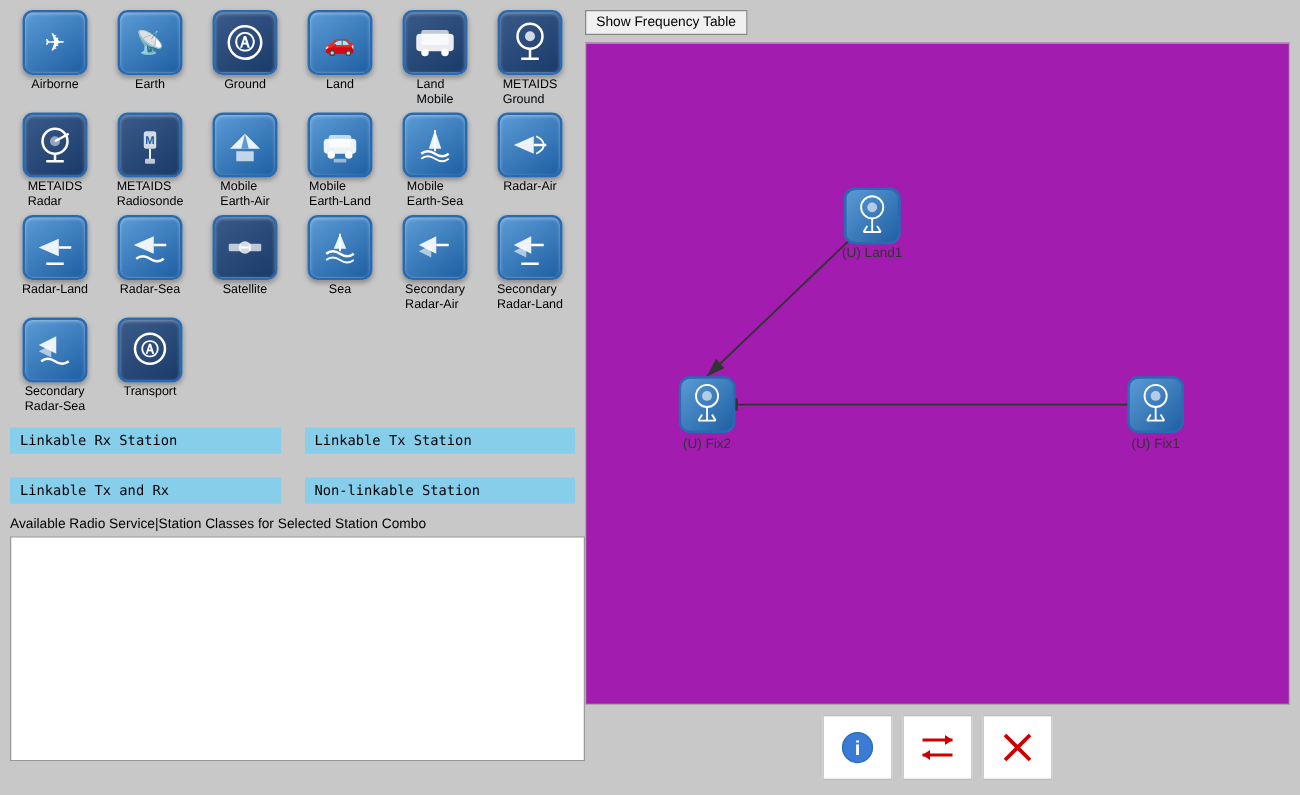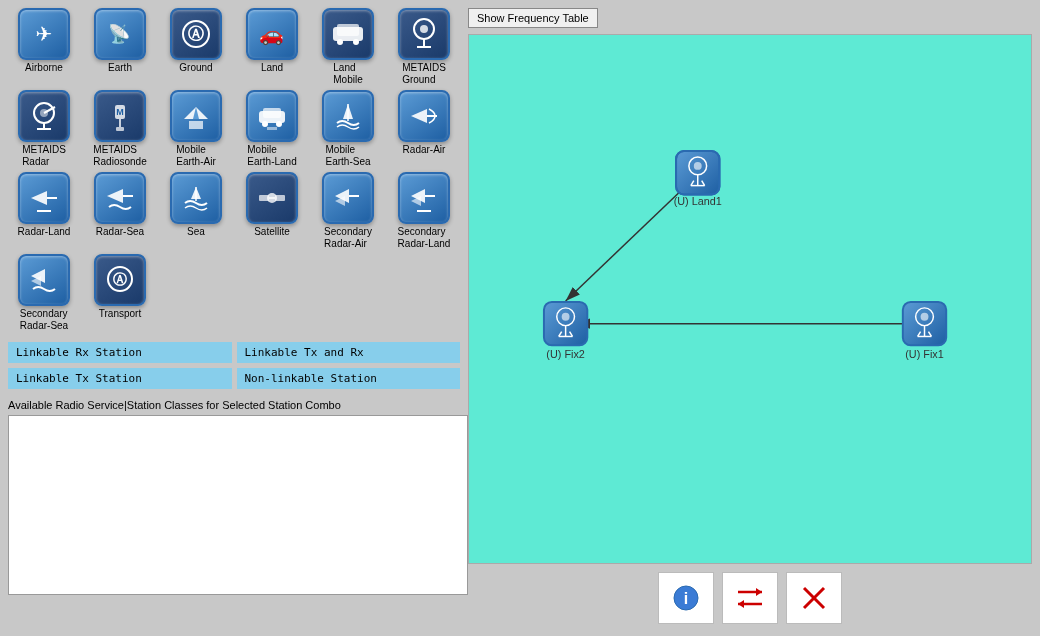--- a/index.html
+++ b/index.html
@@ -59,21 +59,21 @@
       text-align: left;
       font-size: 10px;
       margin-top: 2px;
       line-height: 1.2;
     }
 
     
     .legend {
       display: grid;
       grid-template-columns: 1fr 1fr;
-      gap: 5px;
+      gap: 19px;
       margin-top: 4px;
     }
 
     .legend-item {
       padding: 4px 8px;
       font-size: 11px;
       font-family: monospace;
     }
 
     .legend-rx { background: #87CEEB; }
@@ -113,21 +113,21 @@
       padding: 3px 8px;
       font-size: 11px;
       background: #f0f0f0;
       border: 1px solid #888;
       cursor: pointer;
       margin-bottom: 6px;
     }
 
     .canvas-area {
       flex: 1;
-      background: #5eead4;
+      background: #a21caf;
       border: 1px solid #aaa;
       position: relative;
       overflow: hidden;
     }
 
     
     .diagram-svg {
       width: 100%;
       height: 100%;
     }
@@ -283,42 +283,42 @@
       <div class="station-icon">
         <svg width="34" height="34" viewBox="0 0 34 34">
           <path d="M4,15 L20,8 L20,22 Z" fill="white" opacity="0.9"></path>
           <line x1="20" y1="15" x2="30" y2="15" stroke="white" stroke-width="2"></line>
           <path d="M6,26 Q11,22 17,26 Q23,30 28,26" fill="none" stroke="white" stroke-width="2"></path>
         </svg>
       </div>
       <div class="station-label">Radar-Sea</div>
     </div>
     <div class="station-item">
+      <div class="station-icon dark-top">
+        <svg width="34" height="34" viewBox="0 0 34 34">
+          <circle cx="17" cy="17" r="5" fill="white" opacity="0.8"></circle>
+          <rect x="4" y="14" width="10" height="6" rx="1" fill="white" opacity="0.7"></rect>
+          <rect x="20" y="14" width="10" height="6" rx="1" fill="white" opacity="0.7"></rect>
+          <line x1="14" y1="17" x2="20" y2="17" stroke="white" stroke-width="1.5"></line>
+        </svg>
+      </div>
+      <div class="station-label">Satellite</div>
+    </div>
+    <div class="station-item">
       <div class="station-icon">
         <svg width="34" height="34" viewBox="0 0 34 34">
           <path d="M17,6 L22,18 L12,18 Z" fill="white" opacity="0.9"></path>
           <line x1="17" y1="6" x2="17" y2="20" stroke="white" stroke-width="1.5"></line>
           <path d="M6,22 Q11,18 17,22 Q23,26 28,22" fill="none" stroke="white" stroke-width="2"></path>
           <path d="M6,27 Q11,23 17,27 Q23,31 28,27" fill="none" stroke="white" stroke-width="1.5"></path>
         </svg>
       </div>
       <div class="station-label">Sea</div>
     </div>
     <div class="station-item">
-      <div class="station-icon dark-top">
-        <svg width="34" height="34" viewBox="0 0 34 34">
-          <circle cx="17" cy="17" r="5" fill="white" opacity="0.8"></circle>
-          <rect x="4" y="14" width="10" height="6" rx="1" fill="white" opacity="0.7"></rect>
-          <rect x="20" y="14" width="10" height="6" rx="1" fill="white" opacity="0.7"></rect>
-          <line x1="14" y1="17" x2="20" y2="17" stroke="white" stroke-width="1.5"></line>
-        </svg>
-      </div>
-      <div class="station-label">Satellite</div>
-    </div>
-    <div class="station-item">
       <div class="station-icon">
         <svg width="34" height="34" viewBox="0 0 34 34">
           <path d="M4,15 L18,8 L18,22 Z" fill="white" opacity="0.9"></path>
           <path d="M4,20 L14,15 L14,25 Z" fill="white" opacity="0.6"></path>
           <line x1="18" y1="15" x2="28" y2="15" stroke="white" stroke-width="2"></line>
         </svg>
       </div>
       <div class="station-label">Secondary<br>Radar-Air</div>
     </div>
     <div class="station-item">
@@ -349,22 +349,22 @@
           <circle cx="17" cy="16" r="12" fill="none" stroke="white" stroke-width="2"></circle>
           <text x="17" y="21" text-anchor="middle" fill="white" font-size="14" font-weight="bold">Ⓐ</text>
         </svg>
       </div>
       <div class="station-label">Transport</div>
     </div>
   </div>
 
   <div class="legend">
     <div class="legend-item legend-rx">Linkable Rx Station</div>
+    <div class="legend-item legend-tx">Linkable Tx Station</div>
     <div class="legend-item legend-txrx">Linkable Tx and Rx</div>
-    <div class="legend-item legend-tx">Linkable Tx Station</div>
     <div class="legend-item legend-nonlink">Non-linkable Station</div>
   </div>
 
   <div class="available-section">
     <div class="available-title">Available Radio Service|Station Classes for Selected Station Combo</div>
     <textarea class="available-textarea" style=""></textarea>
   </div>
 </div>
 
 <div class="right-panel">

